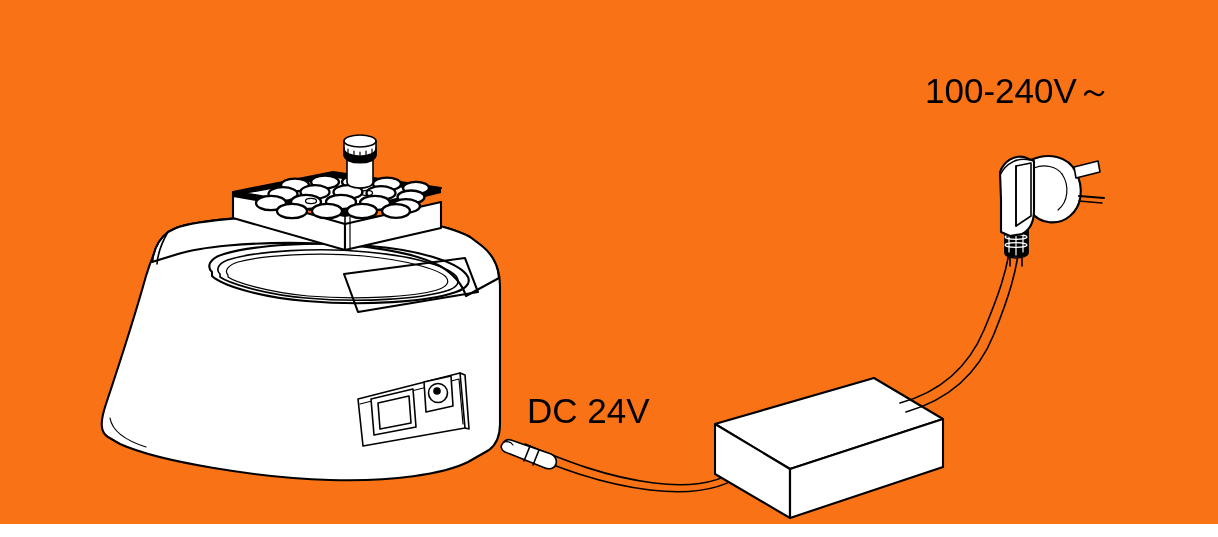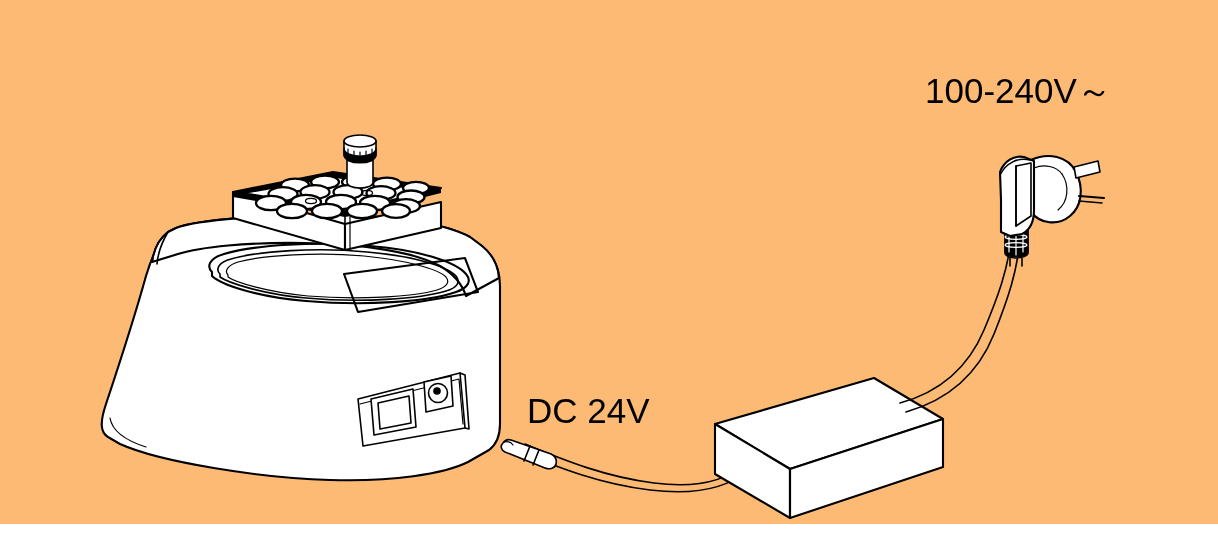--- a/index.html
+++ b/index.html
@@ -8,21 +8,21 @@
     padding: 0;
     background: #ffffff;
   }
   body {
     font-family: "Liberation Sans", sans-serif;
   }
   #diagram-root {
     position: relative;
     width: 1218px;
     height: 524px;
-    background: #fdba74;
+    background: #f97316;
     overflow: hidden;
   }
   #diagram-svg {
     position: absolute;
     left: 0;
     top: 0;
     width: 1218px;
     height: 537px;
     display: block;
   }

